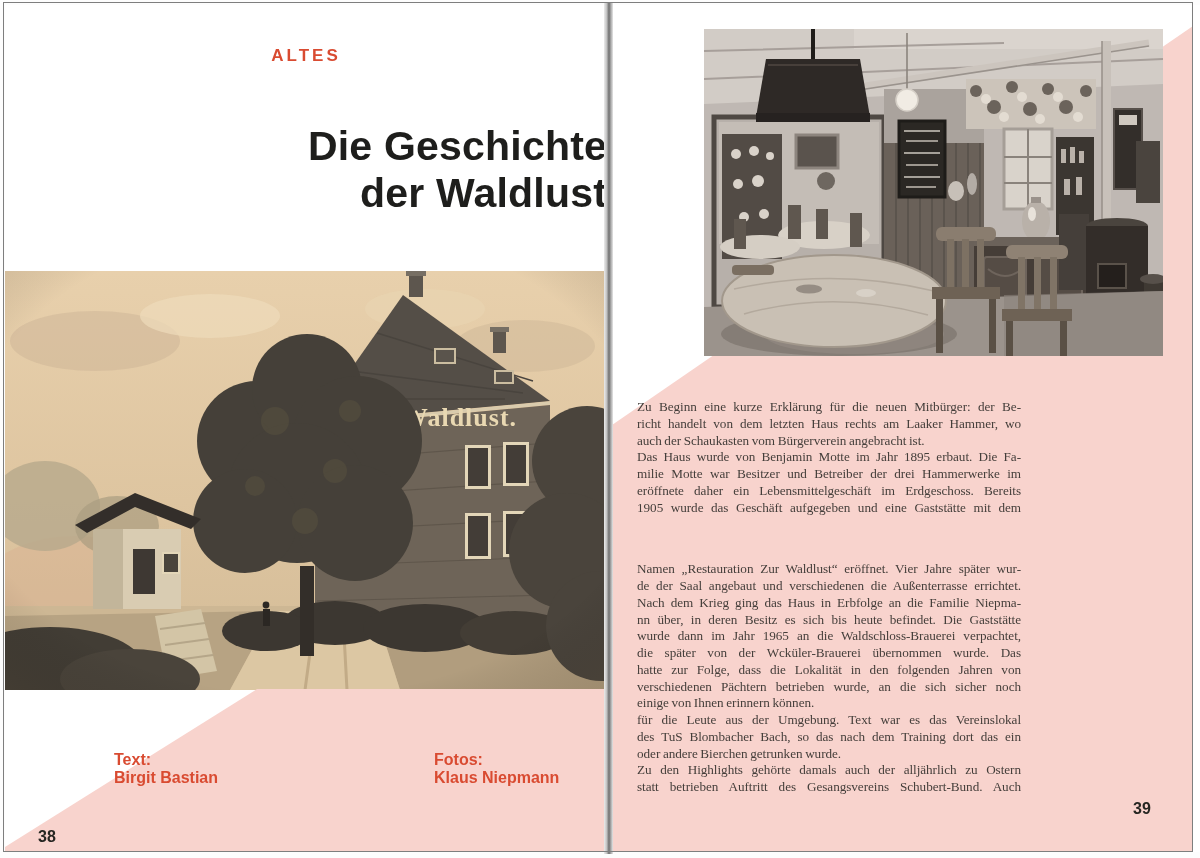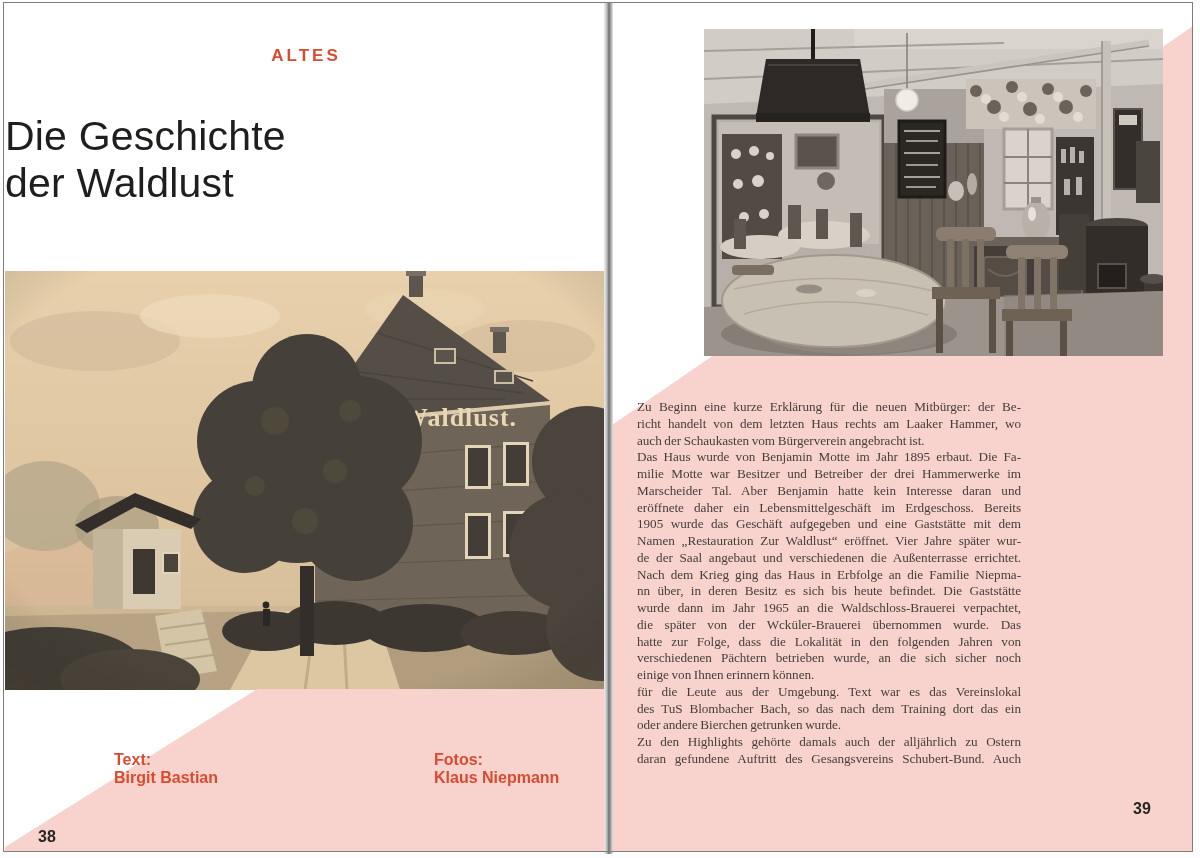--- a/index.html
+++ b/index.html
@@ -9,22 +9,22 @@
          border:1px solid #7e7e7e;box-sizing:border-box;pointer-events:none;z-index:40;}
   .page{position:absolute;top:5px;height:847px;background:#ffffff;}
   .page.left{left:5px;width:602px;}
   .page.right{left:612px;width:699px;}
   .gutter{position:absolute;left:604px;top:3px;width:9px;height:851px;z-index:30;
           background:linear-gradient(to right,#ececec 0%,#c2c2c2 30%,#6f6f6f 55%,#a5a5a5 75%,#e6e6e6 100%);}
 
   
   .kicker{position:absolute;left:0;top:41px;width:602px;text-align:center;
           font-size:17px;font-weight:bold;letter-spacing:3px;}
-  .title{position:absolute;left:0;top:108px;width:602px;text-align:left;
-         font-size:41px;line-height:47px;font-weight:normal;color:#1e1e1c;letter-spacing:0.2px;}
+  .title{position:absolute;left:0;top:118px;width:602px;text-align:right;
+         font-size:41px;line-height:47px;font-weight:bold;color:#1e1e1c;letter-spacing:0.2px;}
   .photo-left{position:absolute;left:0;top:266px;width:602px;height:419px;overflow:hidden;}
   .left-pink{position:absolute;left:0;top:684px;width:602px;height:163px;
              clip-path:polygon(252px 0,602px 0,602px 163px,0 163px,0 158px);}
   .credit{position:absolute;font-size:16px;font-weight:bold;line-height:17.5px;}
   .credit.one{left:109px;top:746px;}
   .credit.two{left:429px;top:746px;}
   .pagenum{position:absolute;font-size:16px;font-weight:bold;color:#262622;}
   .pagenum.left-n{left:33px;top:795px;margin-top:28px;}
   .pagenum.right-n{left:521px;top:795px;}
 
@@ -313,34 +313,33 @@
         <circle cx="203" cy="71" r="11" fill="#f1ece4" stroke="#d5cfc7" stroke-width="1.5"></circle>
       </svg>
     </div>
 
     <div class="body-text">
         <div class="bline" style="white-space: normal;">Zu Beginn eine kurze Erklärung für die neuen Mitbürger: der Be-</div>
         <div class="bline" style="white-space: normal;">richt handelt von dem letzten Haus rechts am Laaker Hammer, wo</div>
         <div class="bline flush" style="white-space: normal;">auch der Schaukasten vom Bürgerverein angebracht ist.</div>
         <div class="bline" style="white-space: normal;">Das Haus wurde von Benjamin Motte im Jahr 1895 erbaut. Die Fa-</div>
         <div class="bline" style="white-space: normal;">milie Motte war Besitzer und Betreiber der drei Hammerwerke im</div>
-        <div class="bline" style="white-space: normal;">Marscheider Tal. Aber Benjamin hatte kein Interesse daran und</div>
         <div class="bline" style="white-space: normal;">eröffnete daher ein Lebensmittelgeschäft im Erdgeschoss. Bereits</div>
         <div class="bline" style="white-space: normal;">1905 wurde das Geschäft aufgegeben und eine Gaststätte mit dem</div>
-        <div class="bline" style="white-space: normal;">Namen „Restauration Zur Waldlust“ eröffnet. Vier Jahre später wur-</div>
+        <div class="bline" style="white-space: normal; margin-top: 45px;">Namen „Restauration Zur Waldlust“ eröffnet. Vier Jahre später wur-</div>
         <div class="bline" style="white-space: normal;">de der Saal angebaut und verschiedenen die Außenterrasse errichtet.</div>
         <div class="bline" style="white-space: normal;">Nach dem Krieg ging das Haus in Erbfolge an die Familie Niepma-</div>
         <div class="bline" style="white-space: normal;">nn über, in deren Besitz es sich bis heute befindet. Die Gaststätte</div>
         <div class="bline" style="white-space: normal;">wurde dann im Jahr 1965 an die Waldschloss-Brauerei verpachtet,</div>
         <div class="bline" style="white-space: normal;">die später von der Wcküler-Brauerei übernommen wurde. Das</div>
         <div class="bline" style="white-space: normal;">hatte zur Folge, dass die Lokalität in den folgenden Jahren von</div>
         <div class="bline" style="white-space: normal;">verschiedenen Pächtern betrieben wurde, an die sich sicher noch</div>
         <div class="bline flush" style="white-space: normal;">einige von Ihnen erinnern können.</div>
         <div class="bline" style="white-space: normal;">für die Leute aus der Umgebung. Text war es das Vereinslokal</div>
         <div class="bline" style="white-space: normal;">des TuS Blombacher Bach, so das nach dem Training dort das ein</div>
         <div class="bline flush" style="white-space: normal;">oder andere Bierchen getrunken wurde.</div>
         <div class="bline" style="white-space: normal;">Zu den Highlights gehörte damals auch der alljährlich zu Ostern</div>
-        <div class="bline" style="white-space: normal;">daran gefundene Auftritt des Gesangsvereins Schubert-Bund. Auch</div>
+        <div class="bline" style="white-space: normal;">statt betrieben Auftritt des Gesangsvereins Schubert-Bund. Auch</div>
       </div>
 
     <div class="pagenum right-n">39</div>
   </div>
 </div>
 
 </body></html>

